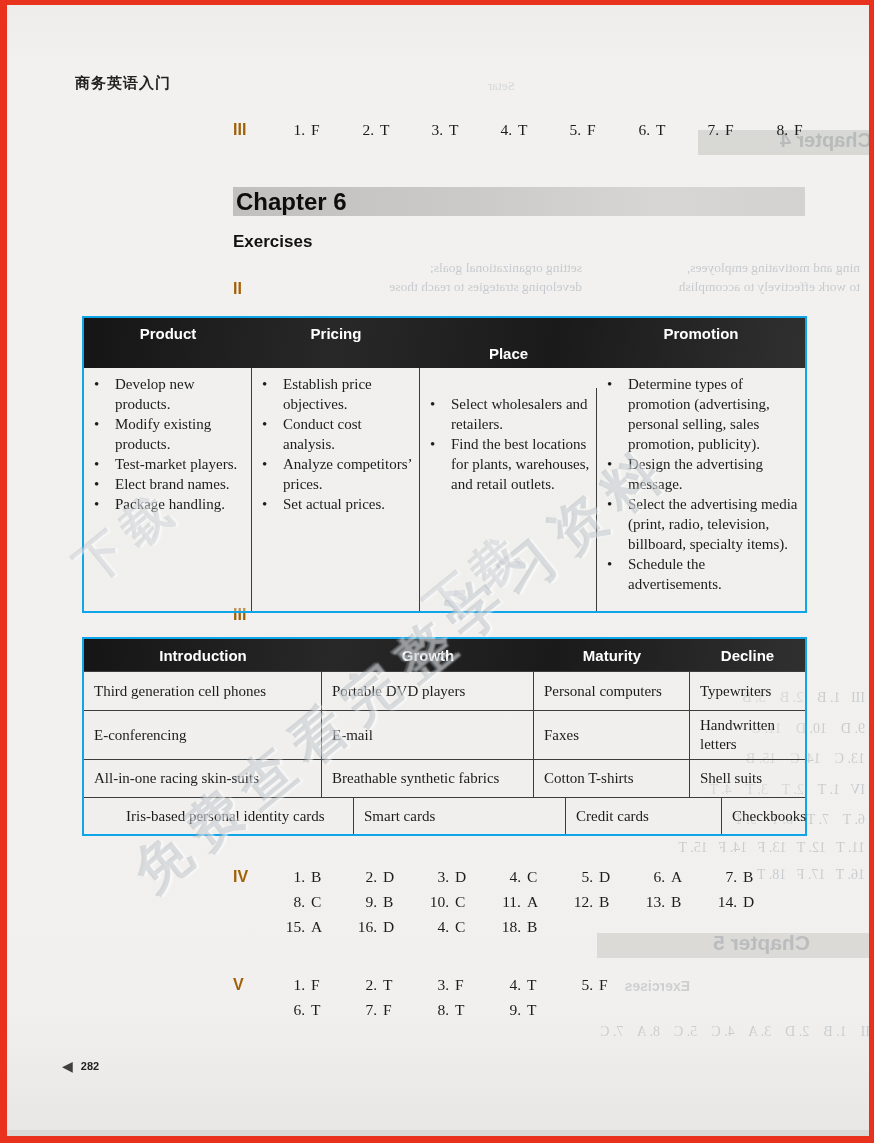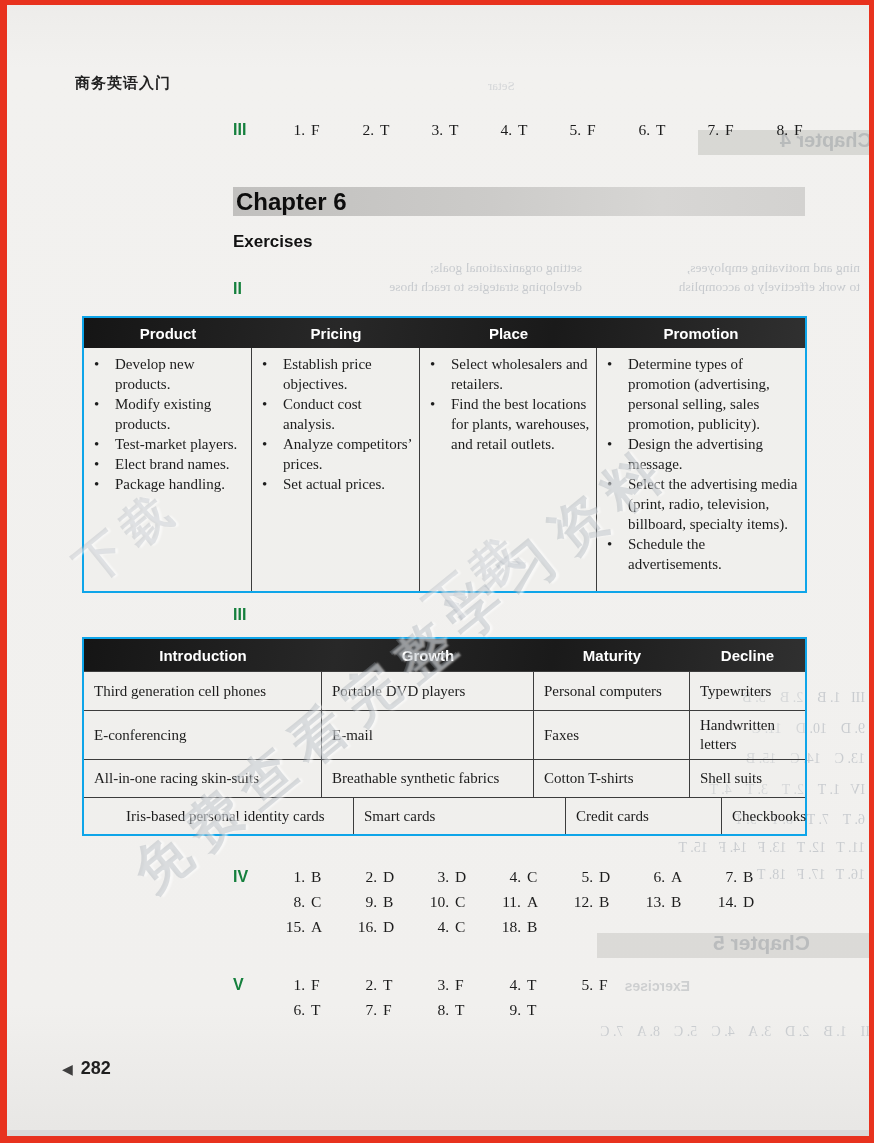--- a/index.html
+++ b/index.html
@@ -16,21 +16,21 @@
   .frame.l{left:0;top:0;width:7px;height:100%;}
   .frame.t{left:0;top:0;width:100%;height:5px;}
   .frame.r{right:0;top:0;width:5px;height:100%;}
   .frame.b{left:0;bottom:0;width:100%;height:7px;}
   .scan-band{position:absolute;left:0;bottom:7px;width:100%;height:6px;background:#dad9d7;z-index:40;}
 
   .book-title{left:75px;top:74px;font-size:15px;letter-spacing:1px;color:#222;font-weight:bold;}
 
   
   .ans-row{display:flex;align-items:baseline;font-size:15.5px;}
-  .sec-label{font-family:"Liberation Sans","DejaVu Sans",sans-serif;font-weight:bold;font-size:16px;color:#15803d;width:48px;flex:none;}
+  .sec-label{font-family:"Liberation Sans","DejaVu Sans",sans-serif;font-weight:bold;font-size:16px;color:#a16207;width:48px;flex:none;}
   .ac{display:inline-block;width:72px;flex:none;}
   .ac.w69{width:69px;}
   .an{display:inline-block;min-width:24px;text-align:right;}
   .aa{margin-left:6px;}
   .ans-block .ans-row{margin-bottom:7px;}
 
   
   .chapter-bar{left:233px;top:187px;width:572px;height:29px;
     background:linear-gradient(to right,#c1c0be,#cccbc9 45%,#d7d6d4 75%,#d3d2d0);
     display:flex;align-items:center;}
@@ -38,38 +38,38 @@
   .h-exercises{left:233px;top:232px;font-weight:bold;font-size:17px;color:#111;}
 
   
   .tbl{position:absolute;left:82px;width:721px;border:2px solid #0ea5e9;background:rgba(238,237,235,0.35);z-index:5;}
   .tbl-head{display:flex;background:linear-gradient(100deg,#151515,#282828 35%,#1a1a1a 65%,#303030);}
   .tbl-h{color:#fff;font-family:"Liberation Sans","DejaVu Sans",sans-serif;font-weight:bold;font-size:15px;
     display:flex;align-items:center;justify-content:center;height:30px;}
   .mt-body{display:flex;height:243px;}
   .mt-cell{padding:6px 5px 0 8px;border-right:1px solid #3c3c3c;box-sizing:border-box;}
   .mt-cell:last-child{border-right:none;}
-  .c1{width:168px;flex:none;} .c2{width:168px;flex:none;} .c3{width:177px;flex:none;} .c4{flex:1;}
+  .c1{width:168px;flex:none;} .c2{width:168px;flex:none;} .c3{width:177px;flex:none;margin-top:20px;} .c4{flex:1;}
   .bi{display:flex;font-size:15px;line-height:20px;}
   .bdot{width:21px;flex:none;padding-left:2px;}
   .bdot::before{content:"•";}
   .btext{flex:1;}
 
   .lt-head .tbl-h{height:32px;}
   .lt-row{display:flex;border-top:1px solid #3c3c3c;}
   .lt-row:first-of-type{border-top:none;}
   .lt-cell{display:flex;align-items:center;padding-left:10px;padding-right:4px;border-right:1px solid #3c3c3c;box-sizing:border-box;font-size:15px;line-height:19px;}
   .lt-cell:last-child{border-right:none;}
   .d1{width:238px;flex:none;} .d2{width:212px;flex:none;} .d3{width:156px;flex:none;} .d4{flex:1;}
   .rh1{height:38px;} .rh2{height:48px;justify-content:flex-end;} .rh3{height:37px;text-align:right;} .rh4{height:36px;padding-left:32px;}
 
   
   .footer{left:62px;top:1058px;display:flex;align-items:center;z-index:45;}
   .tri{color:#3f3f3f;font-size:14px;font-family:"DejaVu Sans",sans-serif;}
-  .pno{font-family:"Liberation Sans","DejaVu Sans",sans-serif;font-weight:bold;font-size:18px;color:#1f1f1f;margin-left:8px;}
+  .pno{font-family:"Liberation Sans","DejaVu Sans",sans-serif;font-weight:bold;font-size:11px;color:#1f1f1f;margin-left:8px;}
 
   
   .wm{position:absolute;font-family:"Liberation Sans","DejaVu Sans",sans-serif;font-weight:bold;white-space:nowrap;
     color:rgba(146,154,167,0.30);text-shadow:2px 2px 2px rgba(255,255,255,0.55);z-index:10;pointer-events:none;}
   .wm-main{left:118px;top:852px;font-size:55px;letter-spacing:12px;transform:rotate(-39deg);transform-origin:0 0;}
   .wm-frag{font-size:48px;letter-spacing:10px;transform:rotate(-39deg);transform-origin:0 0;color:rgba(146,154,167,0.24);}
   .wm-f1{left:62px;top:548px;}
   .wm-f2{left:412px;top:590px;}
 
   

